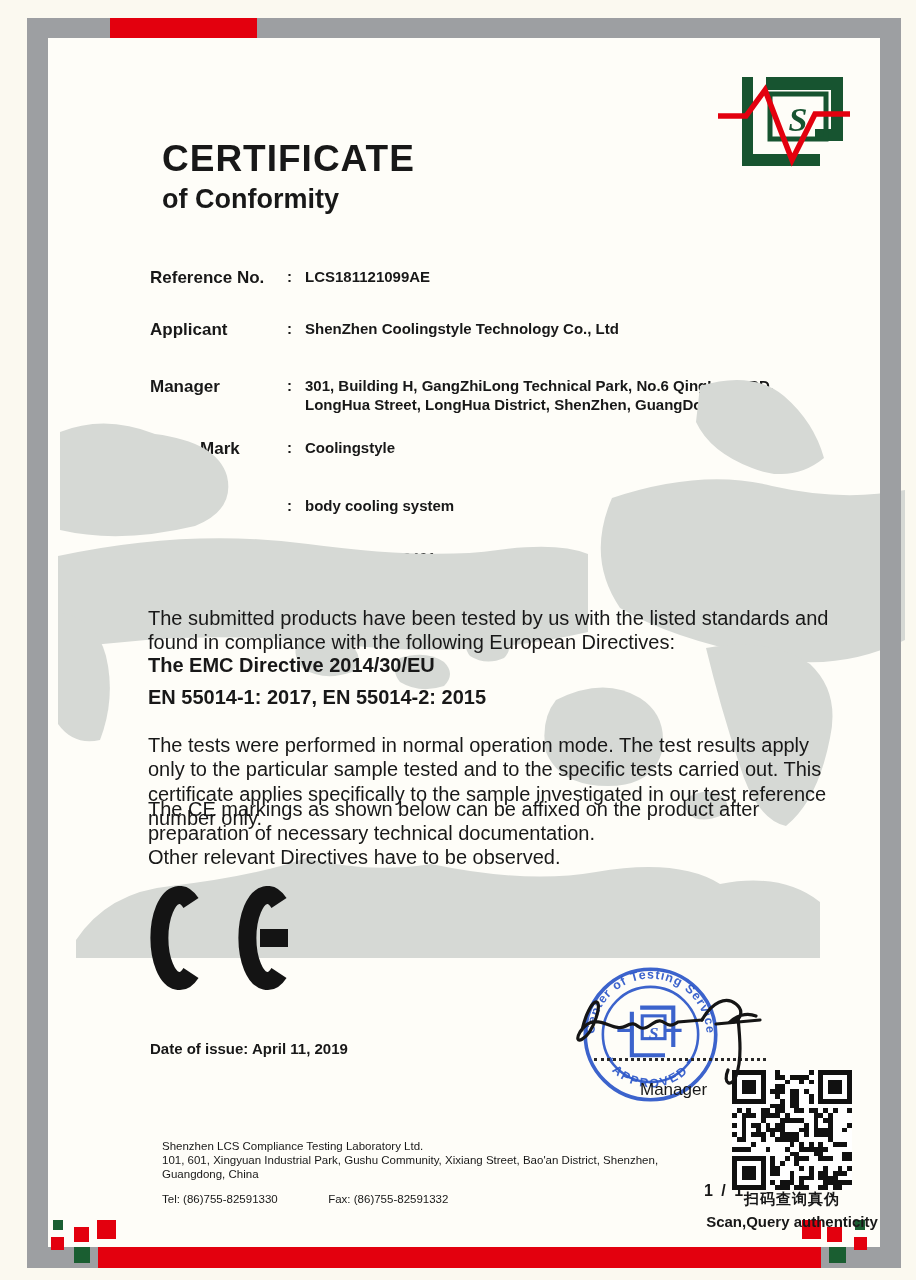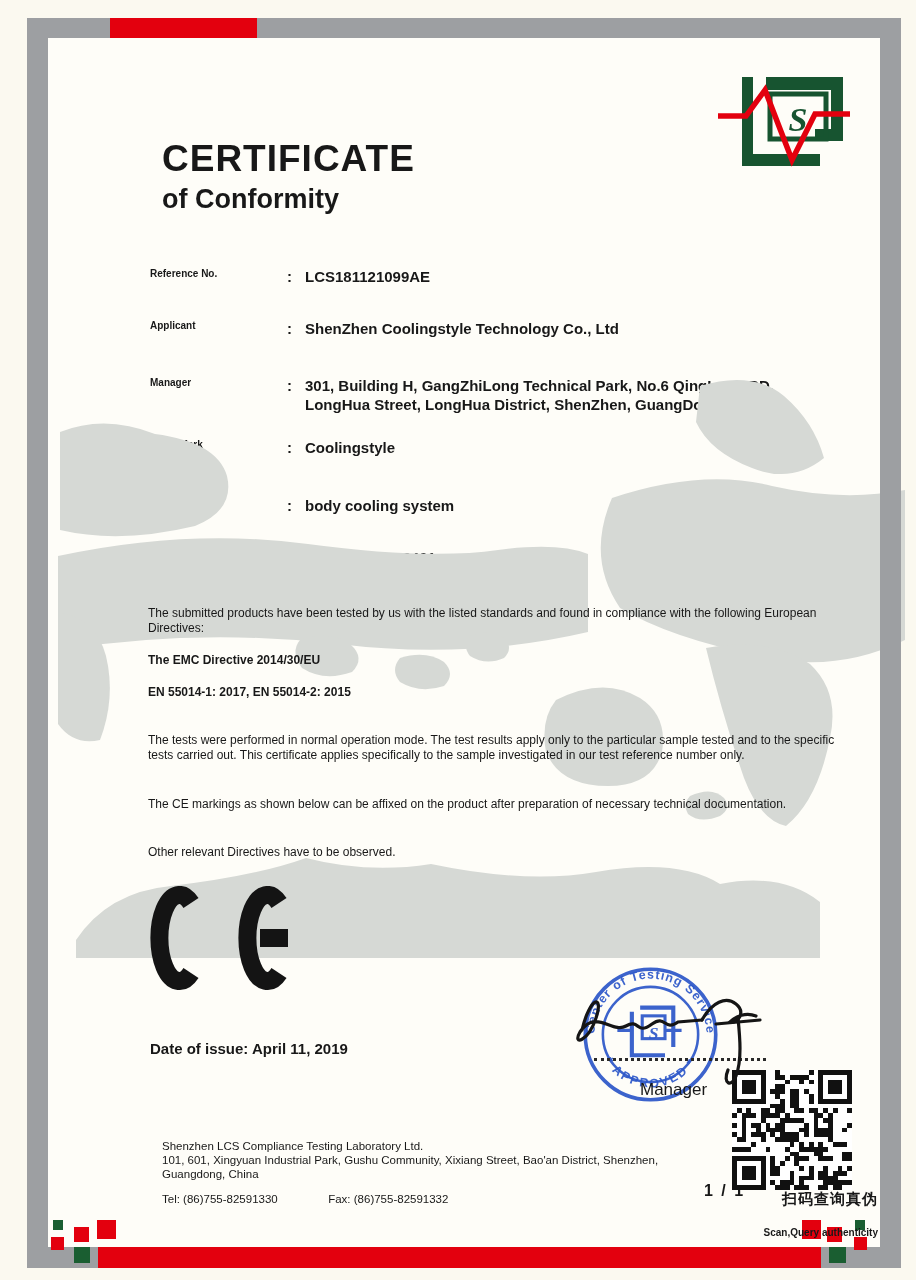--- a/index.html
+++ b/index.html
@@ -24,33 +24,33 @@
   #frame-br{left:821px;top:1247px;width:80px;height:21px;}
   #bottom-red-bar{left:98px;top:1247px;width:723px;height:21px;background:#e3000e;z-index:4;}
   .sq{z-index:6;}
   .sq.red{background:#e3000e;}
   .sq.green{background:#1a5e31;}
   
   .txt{z-index:3;}
   #title-main{left:162px;top:138px;font-size:37px;font-weight:bold;letter-spacing:1px;}
   #title-sub{left:162px;top:184px;font-size:27px;font-weight:bold;}
   .field-row{z-index:3;}
-  .field-label{position:absolute;left:150px;font-size:10px;font-weight:bold;white-space:nowrap;}
+  .field-label{position:absolute;left:150px;font-size:17px;font-weight:bold;white-space:nowrap;}
   .field-colon{position:absolute;left:287px;font-size:15px;font-weight:bold;}
   .field-value{position:absolute;left:305px;width:528px;font-size:15px;font-weight:bold;line-height:1.25;}
-  .para{left:148px;width:692px;font-size:12px;line-height:1.22;}
+  .para{left:148px;width:692px;font-size:20px;line-height:1.22;}
   .para.bold{font-weight:bold;}
   #date-issue{left:150px;top:1040px;font-size:15px;font-weight:bold;}
   #footer{left:162px;top:1139px;font-size:11.5px;line-height:14.2px;z-index:3;}
   .f-col{display:inline-block;width:163px;margin-top:10px;}
   #page-num{left:696px;top:1182px;font-size:16px;font-weight:bold;letter-spacing:2px;z-index:3;margin-left:8px;}
   #qr-box{left:732px;top:1070px;width:120px;height:120px;z-index:6;background:#fff;}
-  #qr-captions{left:706px;top:1190px;width:172px;text-align:right;z-index:6;}
+  #qr-captions{left:706px;top:1190px;width:172px;text-align:center;z-index:6;}
   #qr-cn{font-size:15px;font-weight:bold;letter-spacing:1px;}
-  #qr-en{font-size:10px;font-weight:bold;margin-top:18px;}
+  #qr-en{font-size:15px;font-weight:bold;margin-top:4px;}
   #stamp-svg{left:578px;top:962px;z-index:5;}
   #signature-svg{left:560px;top:972px;z-index:7;}
   #sig-line{left:594px;top:1058px;width:172px;border-bottom:3px dotted #2a2a2a;z-index:6;}
   #manager{left:640px;top:1080px;font-size:17px;z-index:6;}
   #logo-svg{left:716px;top:74px;z-index:3;}
   #ce-svg{left:148px;top:886px;z-index:3;}
 </style>
 </head>
 <body>
 

